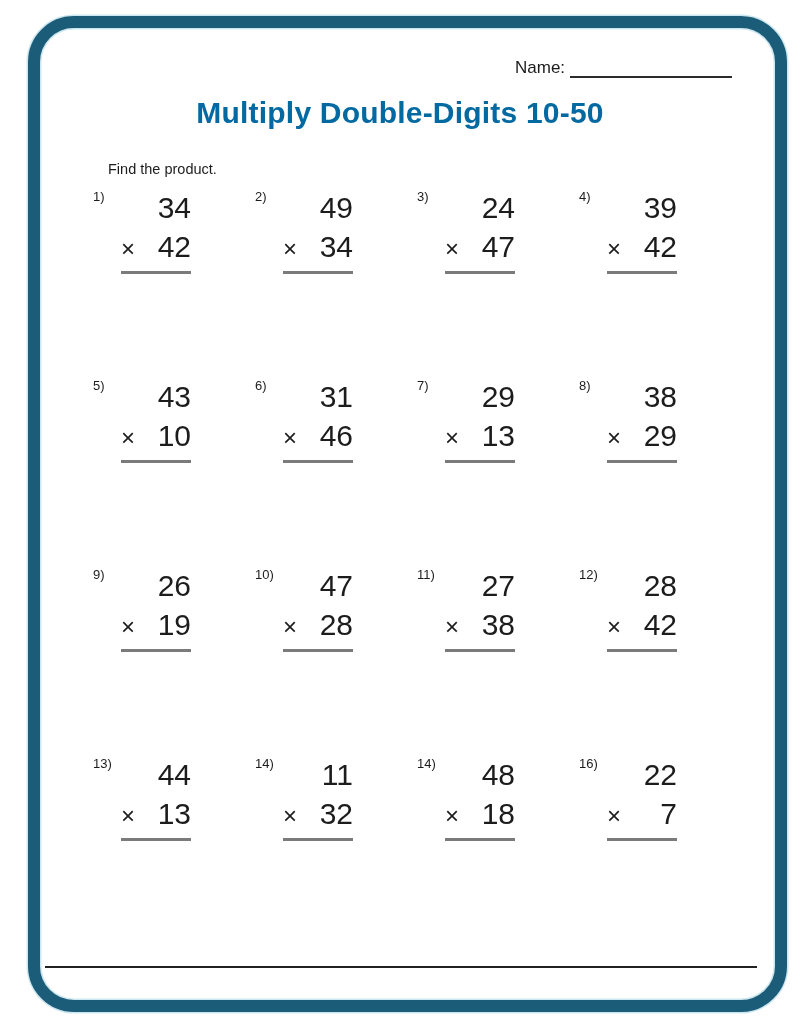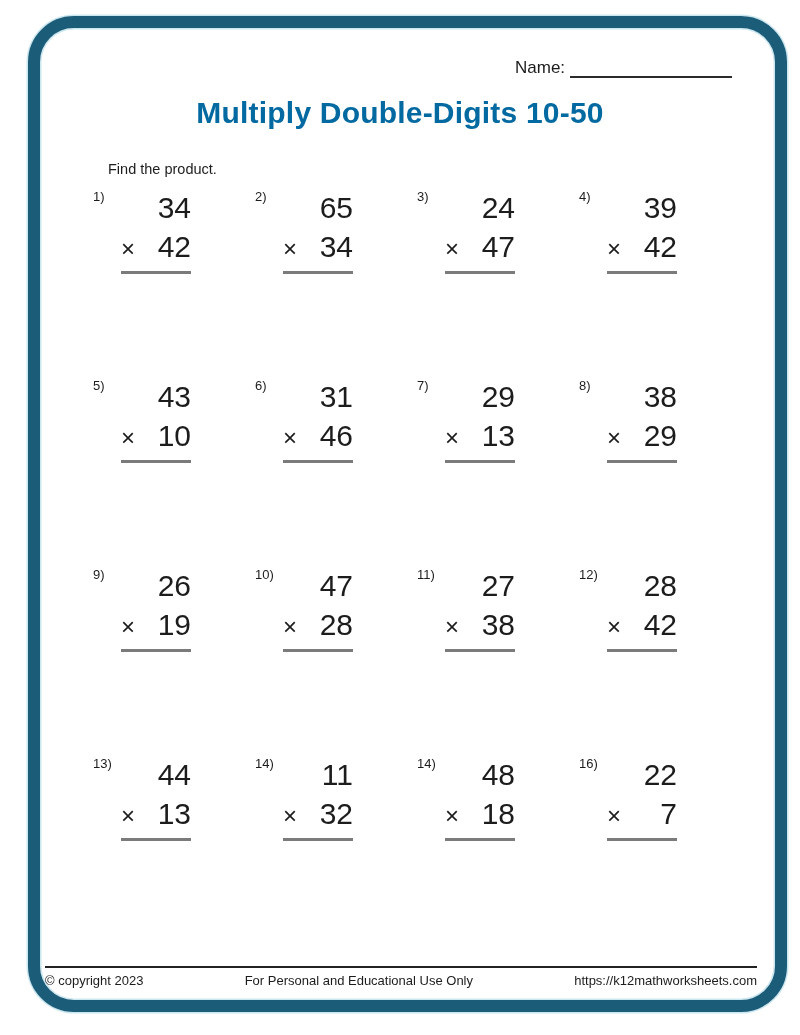--- a/index.html
+++ b/index.html
@@ -69,21 +69,21 @@
         <span class="times">×</span>
         <span>42</span>
       </div>
       <div class="answer-line"></div>
     </div>
   </div>
 
   <div class="cell">
     <span class="plabel">2)</span>
     <div class="work">
-      <div class="operand-top">65</div>
+      <div class="operand-top">49</div>
       <div class="brow">
         <span class="times">×</span>
         <span>34</span>
       </div>
       <div class="answer-line"></div>
     </div>
   </div>
 
   <div class="cell">
     <span class="plabel">3)</span>
@@ -250,18 +250,13 @@
         <span>7</span>
       </div>
       <div class="answer-line"></div>
     </div>
   </div>
 
 </div>
 
 <div class="footer">
   <div class="footer-rule"></div>
-  <div class="footer-row">
-    <span>© copyright 2023</span>
-    <span>For Personal and Educational Use Only</span>
-    <span>https://k12mathworksheets.com</span>
-  </div>
 </div>
 
 </body></html>

